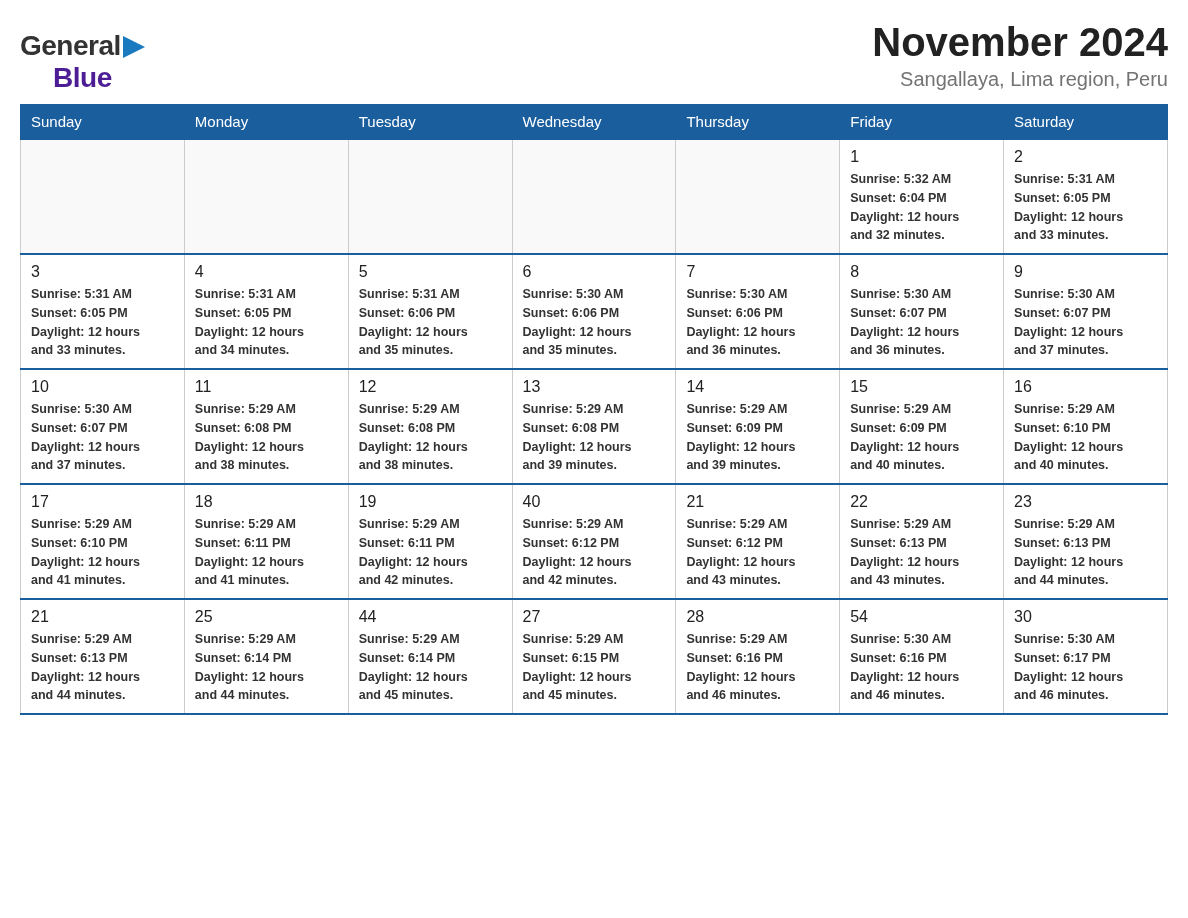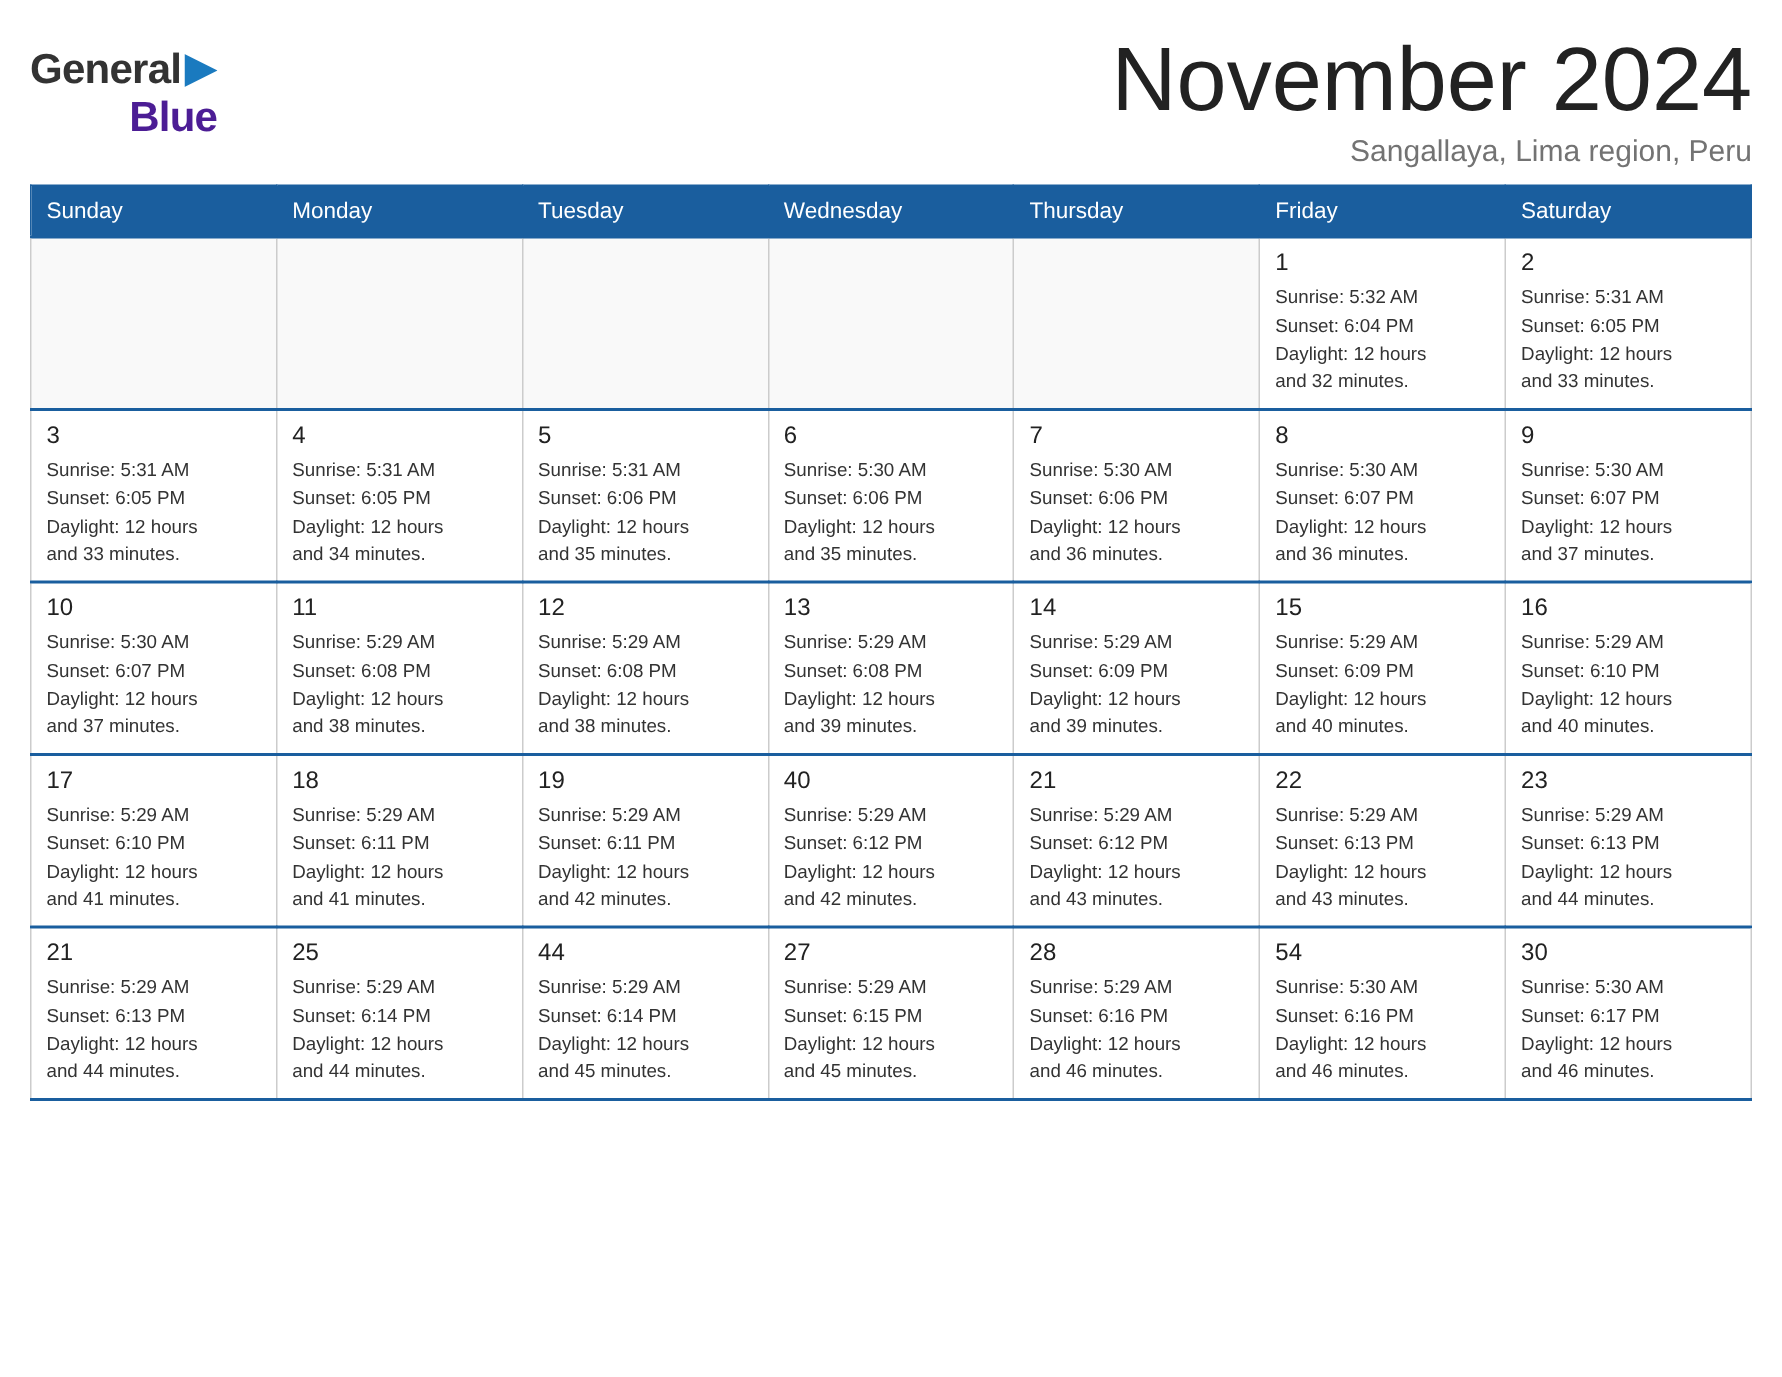--- a/index.html
+++ b/index.html
@@ -12,43 +12,43 @@
     }
     .header {
       display: flex;
       justify-content: space-between;
       align-items: flex-start;
       margin-bottom: 10px;
     }
     .logo {
       display: flex;
       flex-direction: column;
-      align-items: flex-end;
+      align-items: center;
       padding-top: 10px;
     }
     .logo-general {
       font-size: 28px;
       font-weight: bold;
       color: #333;
       letter-spacing: -0.5px;
     }
     .logo-blue {
       font-size: 28px;
       font-weight: bold;
       color: #4c1d95;
       letter-spacing: -0.5px;
       display: flex;
       align-items: center;
     }
     .title-area {
       text-align: right;
     }
     .month-title {
-      font-size: 60px;
-      font-weight: normal;
+      font-size: 40px;
+      font-weight: bold;
       color: #222;
       line-height: 1.1;
     }
     .location-title {
       font-size: 20px;
       color: #737373;
       margin-top: 4px;
     }
     .calendar {
       width: 100%;
@@ -79,20 +79,21 @@
     .day-number {
       font-size: 16px;
       font-weight: normal;
       color: #222;
       margin-bottom: 4px;
     }
     .day-info {
       font-size: 12.5px;
       line-height: 1.5;
       color: #333;
+      font-weight: bold;
     }
     .empty-cell {
       background: #f9f9f9;
     }
   </style>
 </head>
 <body>
 
 <div class="header">
   <div class="logo">

